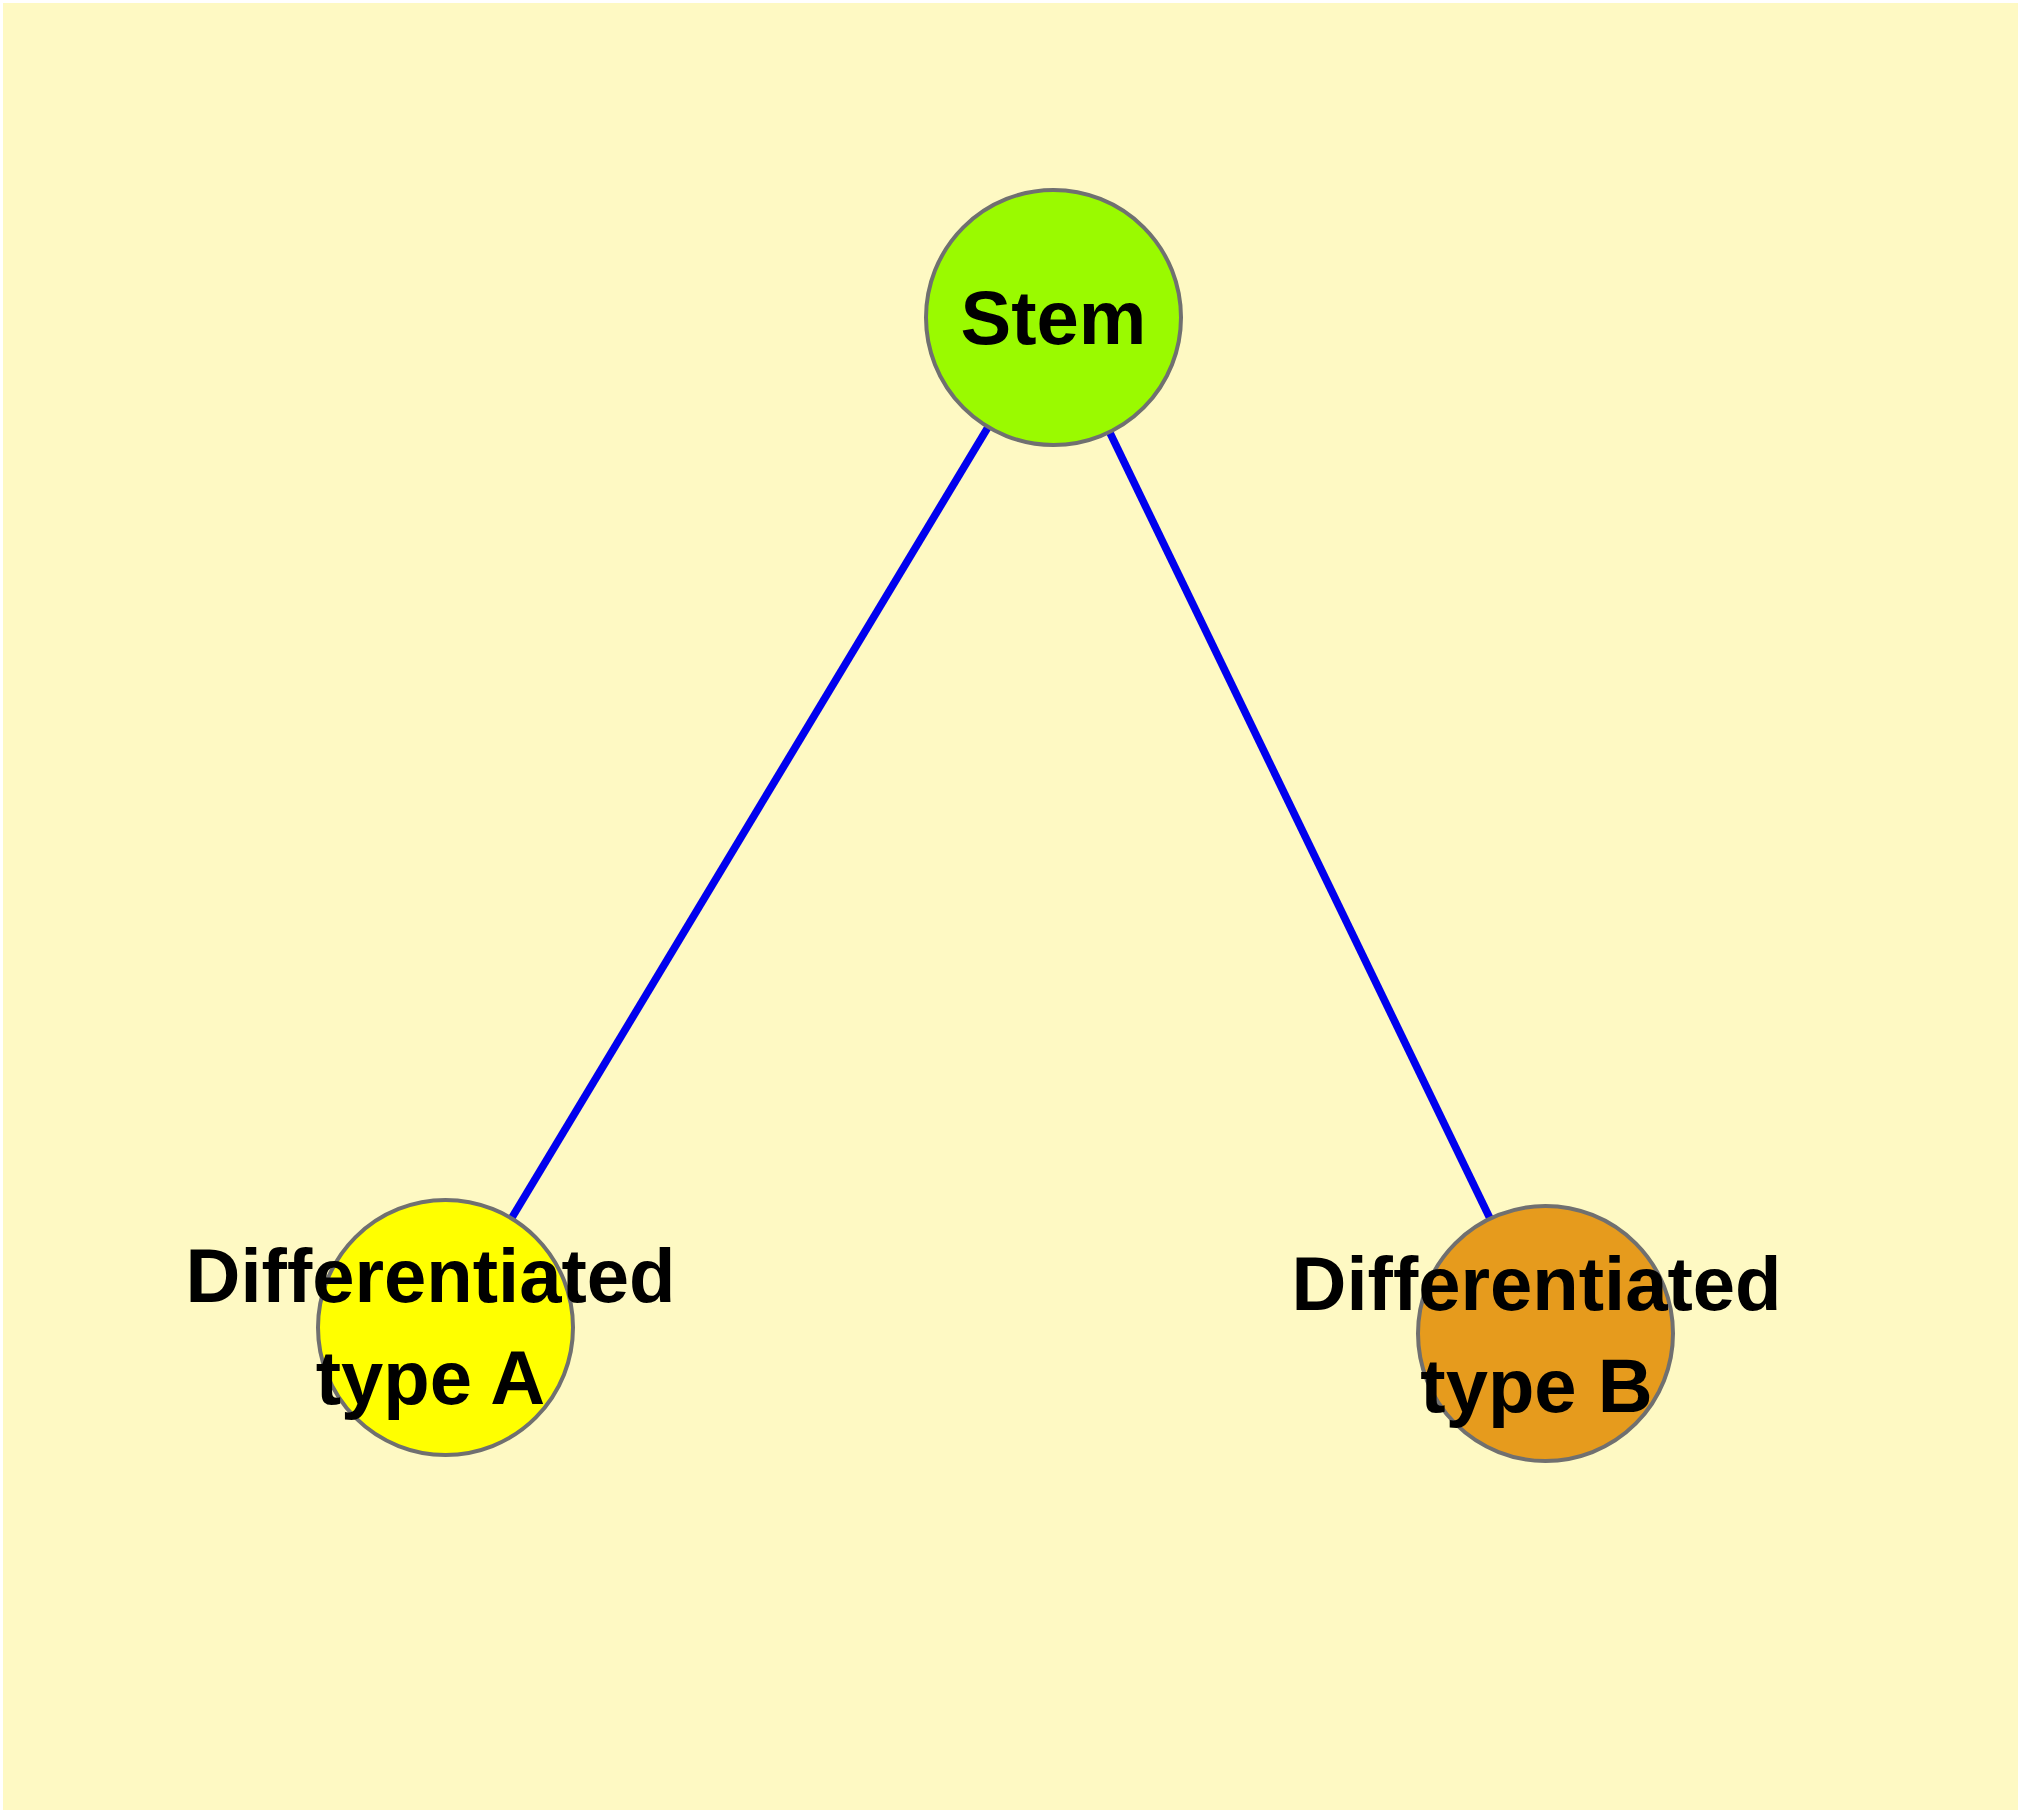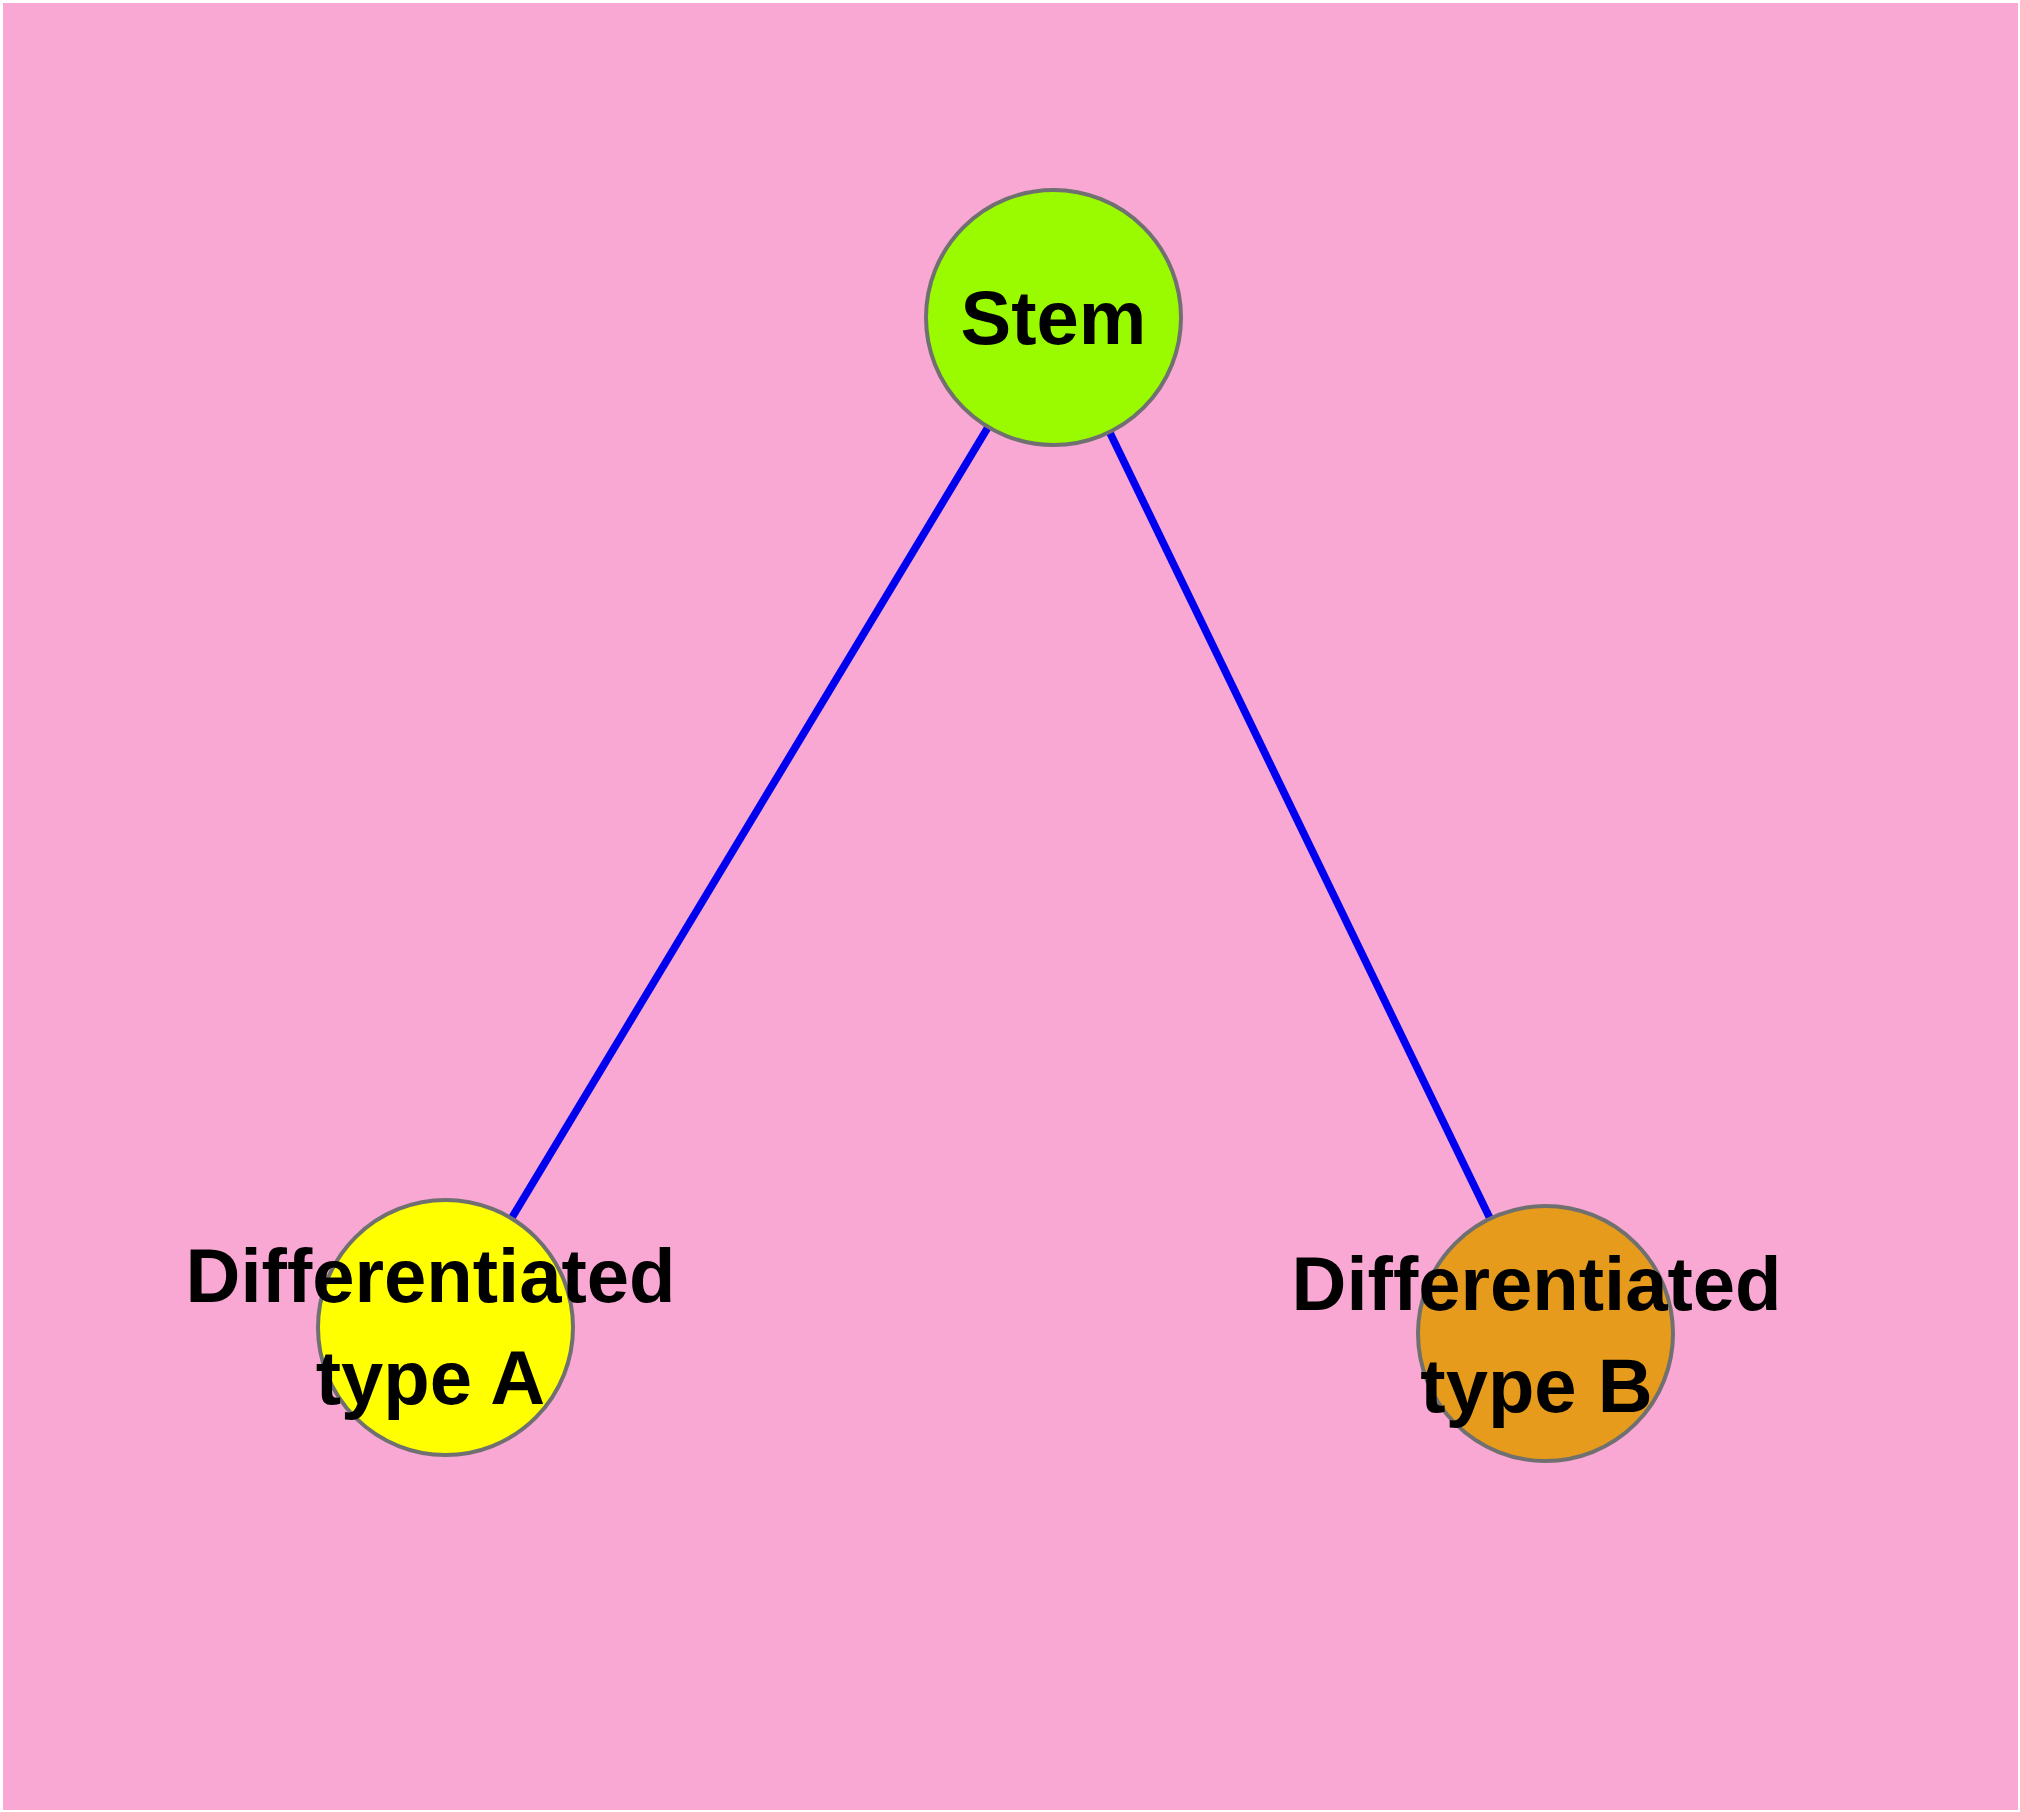--- a/index.html
+++ b/index.html
@@ -46,21 +46,21 @@
     white-space: pre-line;
     letter-spacing: 0;
   }
   .label-stem { left: 1051px; top: 315px;  }
   .label-a    { left: 428px;  top: 1325px; }
   .label-b    { left: 1534px; top: 1333px; }
 </style>
 </head>
 <body>
 
-<div class="canvas" style="background-color: #f9a8d4;">
+<div class="canvas" style="background-color: #fef9c3;">
 
   <svg class="edges-layer" viewBox="0 0 2377 2132" xmlns="http://www.w3.org/2000/svg">
     <line x1="1240" y1="371" x2="522" y2="1563" stroke-width="9" stroke="#0000EE"></line>
     <line x1="1240" y1="371" x2="1820" y2="1570" stroke-width="9" stroke="#0000EE"></line>
   </svg>
 
   <div class="node node-stem" style="background-color: rgb(154, 250, 0); border-color: rgb(112, 112, 112);"></div>
 
   <div class="node node-a" style="background-color: rgb(255, 255, 0); border-color: rgb(112, 112, 112);"></div>
 

